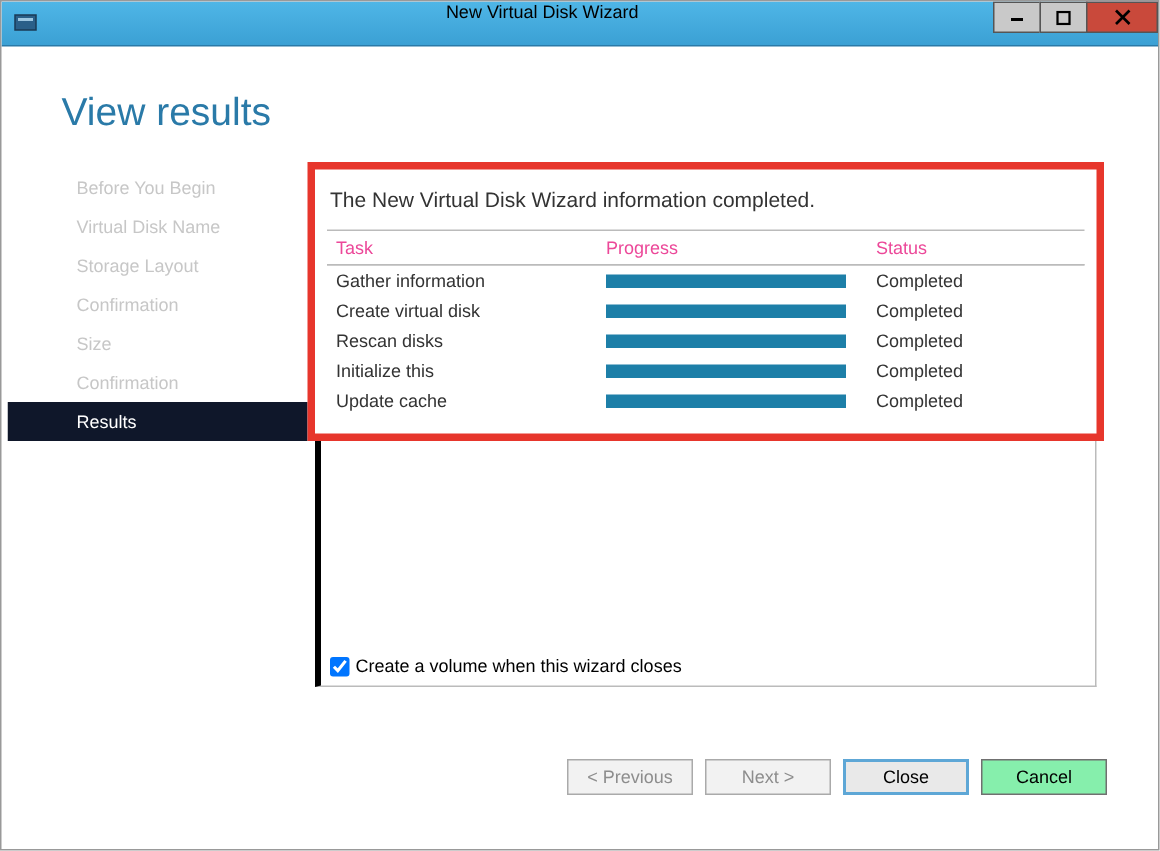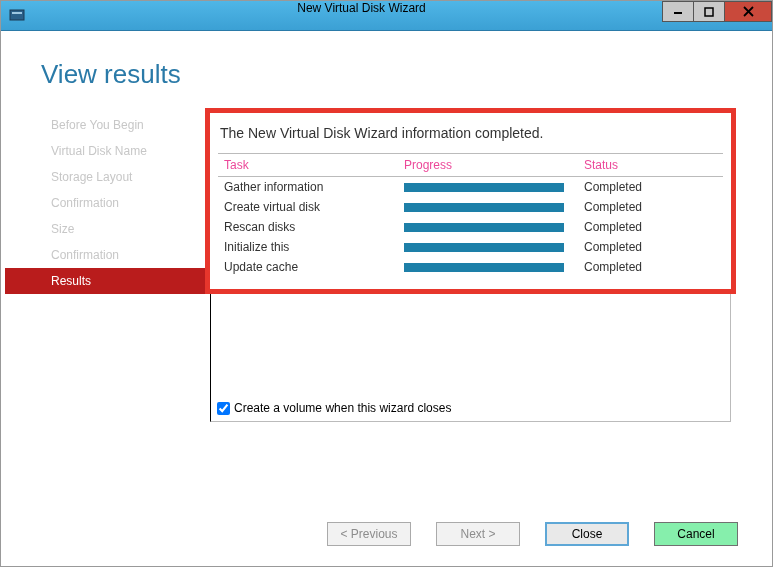--- a/index.html
+++ b/index.html
@@ -76,21 +76,21 @@
       width: 200px;
       font-size: 12px;
       padding-top: 4px;
     }
     .nav-item {
       padding: 6px 12px 6px 46px;
       color: #c7c7c7;
       cursor: default;
     }
     .nav-item.active {
-      background: #b91c1c;
+      background: #0f172a;
       color: #fff;
     }
     .main {
       flex: 1;
       position: relative;
       padding-right: 30px;
     }
     .highlight-box {
       border: 5px solid #e7362c;
       padding: 8px 8px 12px 8px;
@@ -118,44 +118,44 @@
       padding: 3px 6px;
       color: #333;
       vertical-align: middle;
     }
     .progress {
       height: 9px;
       width: 160px;
       background: #1d7fa8;
     }
     .below-box {
-      border-left: 1px solid #000000;
+      border-left: 4px solid #000000;
       border-right: 1px solid #bbb;
       border-bottom: 1px solid #bbb;
       margin-right: 7px;
       margin-left: 5px;
-      height: 128px;
+      height: 164px;
       position: relative;
     }
     .checkbox-row {
       position: absolute;
       bottom: 6px;
       left: 6px;
       font-size: 12px;
       display: flex;
       align-items: center;
       gap: 4px;
     }
     .checkbox-row input { width: 13px; height: 13px; }
     .footer {
       height: 56px;
       display: flex;
       justify-content: flex-end;
-      align-items: center;
-      gap: 25px;
+      align-items: flex-start;
+      gap: 8px;
       padding-right: 30px;
       border-top: none;
     }
     .btn {
       width: 84px;
       height: 24px;
       font-size: 12px;
       border: 1px solid #aaa;
       background: #f2f2f2;
       color: #8d8d8d;

